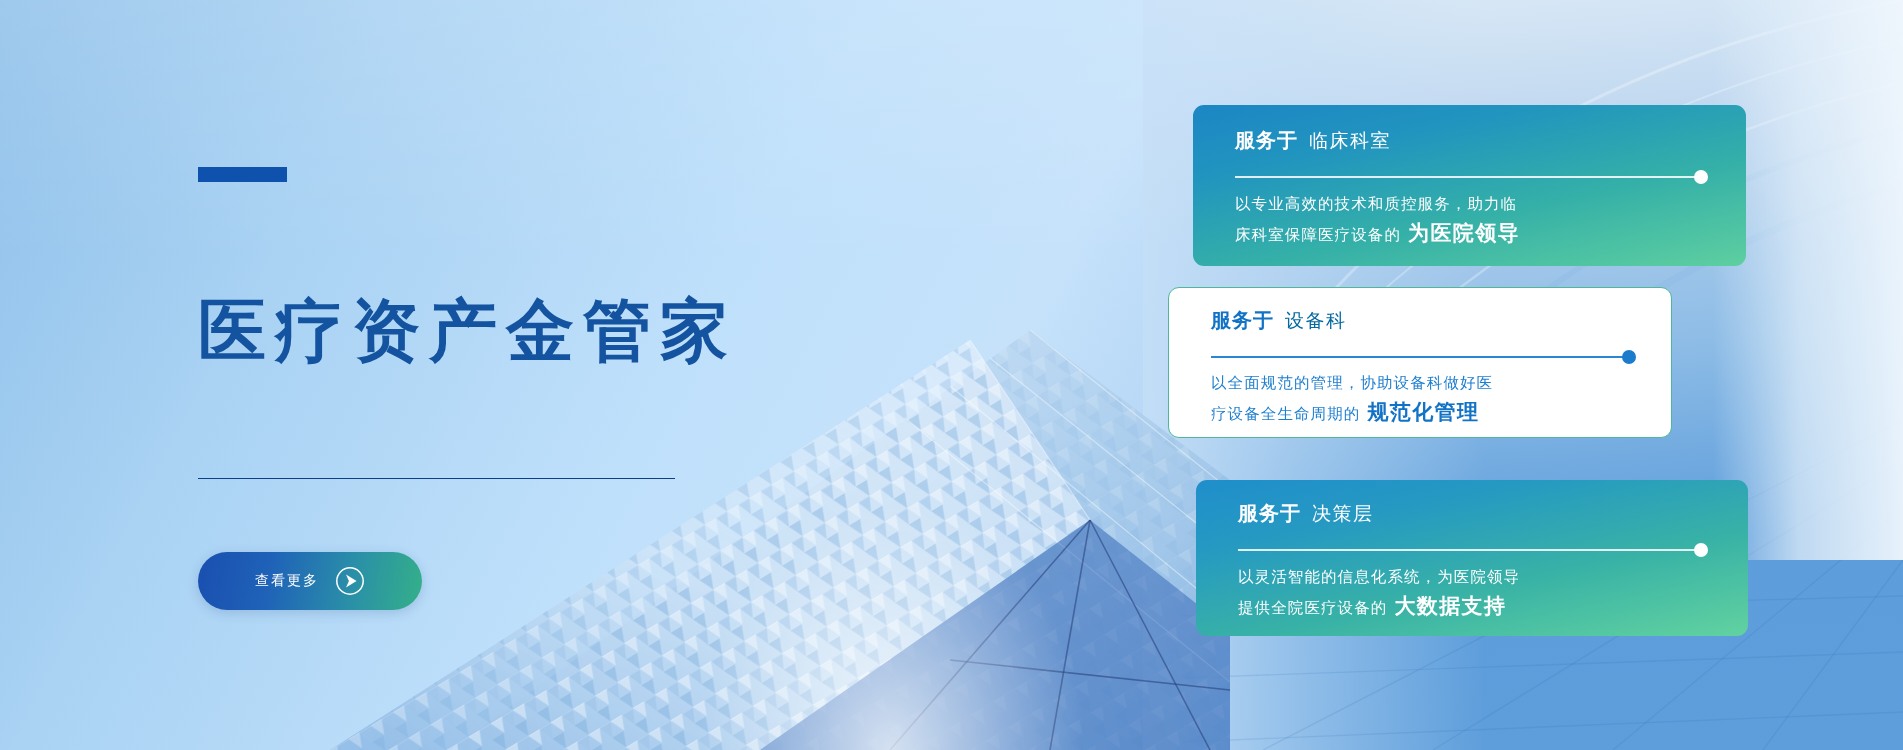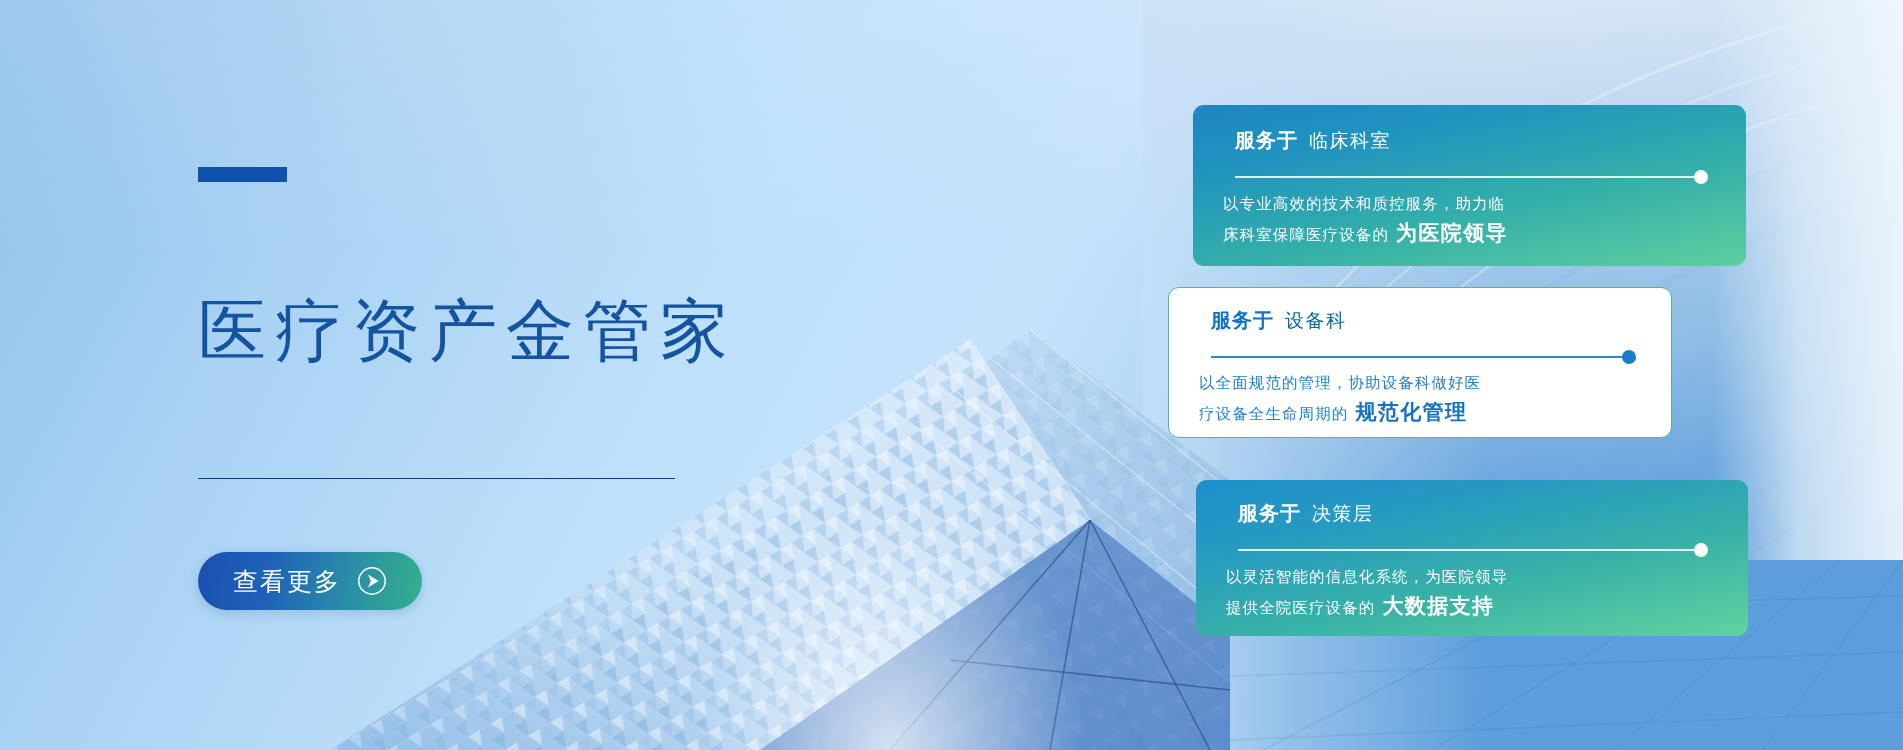--- a/index.html
+++ b/index.html
@@ -53,21 +53,21 @@
 
   #accent-dash {
     position: absolute; left: 0; top: 167px;
     width: 89px; height: 15px;
     background: #0f52ae;
   }
 
   #page-title {
     position: absolute; left: 0; top: 242px;
     font-size: 68px;
-    font-weight: 400;
+    font-weight: 700;
     letter-spacing: 9px;
     color: #13539f;
     line-height: 1.25;
     white-space: nowrap;
   }
 
   #divider {
     position: absolute; left: 0; top: 478px;
     width: 477px; height: 0;
     border-top: 1.6px solid #0d3f88;
@@ -79,21 +79,21 @@
     border-radius: 29px;
     background: linear-gradient(100deg, #1a4fb0 0%, #1f62b8 32%, #2a8fa8 68%, #34b089 100%);
     display: flex; align-items: center; justify-content: center;
     gap: 16px;
     cursor: pointer;
     border: none;
     box-shadow: 0 3px 12px rgba(20,60,130,.18);
   }
   #cta-label {
     color: #ffffff;
-    font-size: 25px;
+    font-size: 14px;
     letter-spacing: 2px;
     font-weight: 400;
   }
   #cta-arrow { width: 30px; height: 30px; display: block; }
 
   
   .card {
     position: absolute;
     border-radius: 11px;
     box-sizing: border-box;
@@ -110,21 +110,21 @@
   }
   .head-pre { font-size: 20px; font-weight: 700; letter-spacing: 1px; }
   .head-main { font-size: 19px; font-weight: 400; letter-spacing: 1.5px; margin-left: 11px; }
 
   .card-rule { position: absolute; left: 42px; height: 14px; }
   .rule-line { position: absolute; left: 0; top: 6px; height: 1.6px; }
   .rule-dot { position: absolute; top: 0; width: 14px; height: 14px; border-radius: 50%; }
 
   .card-desc {
     position: absolute;
-    left: 30px;
+    left: 42px;
     font-size: 15.5px;
     line-height: 29px;
     letter-spacing: 1.1px;
     white-space: nowrap;
   }
   .desc-strong { font-size: 21px; font-weight: 700; letter-spacing: 1.4px; margin-left: 7px; }
 
   
   #card-clinical {
     left: 1193px; top: 105px; width: 553px; height: 161px;

